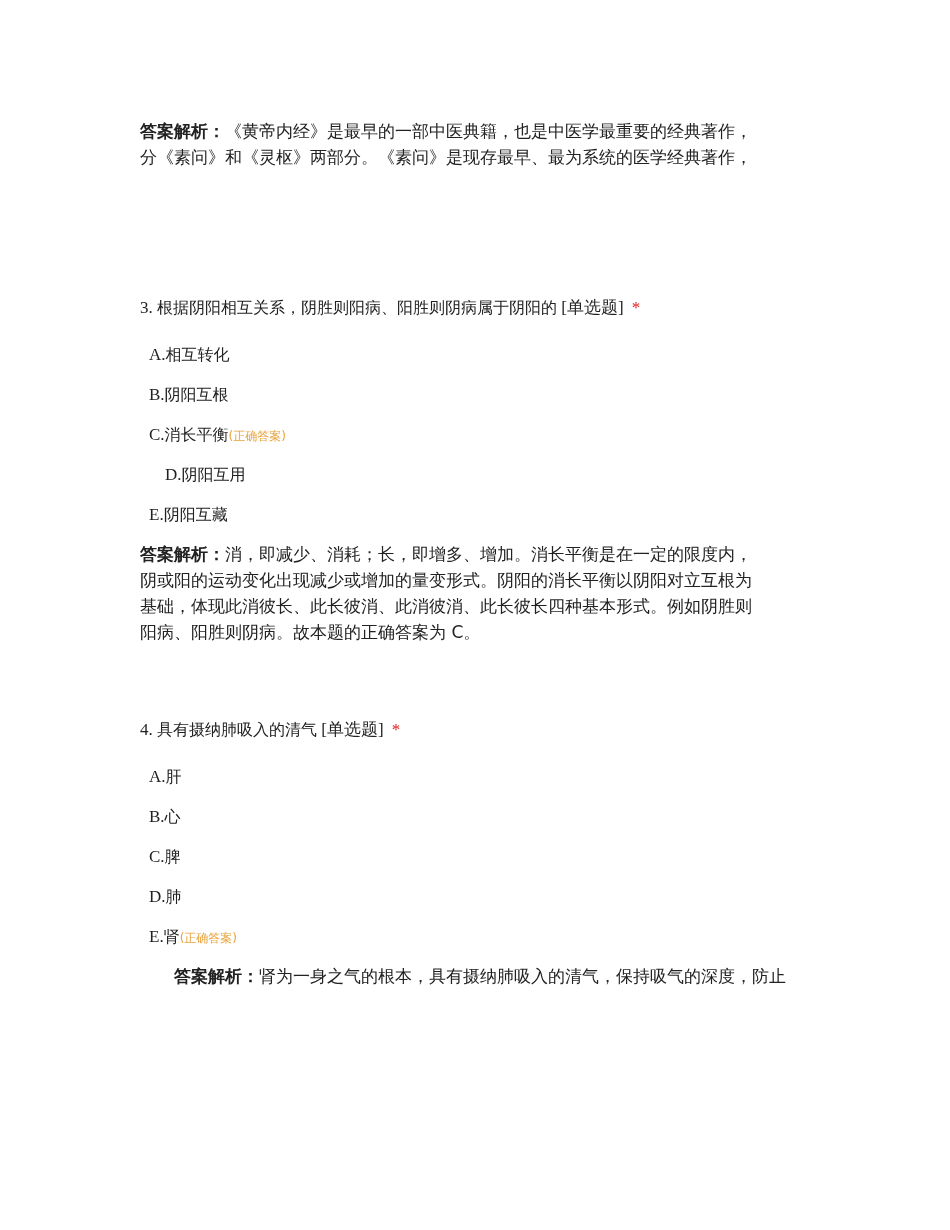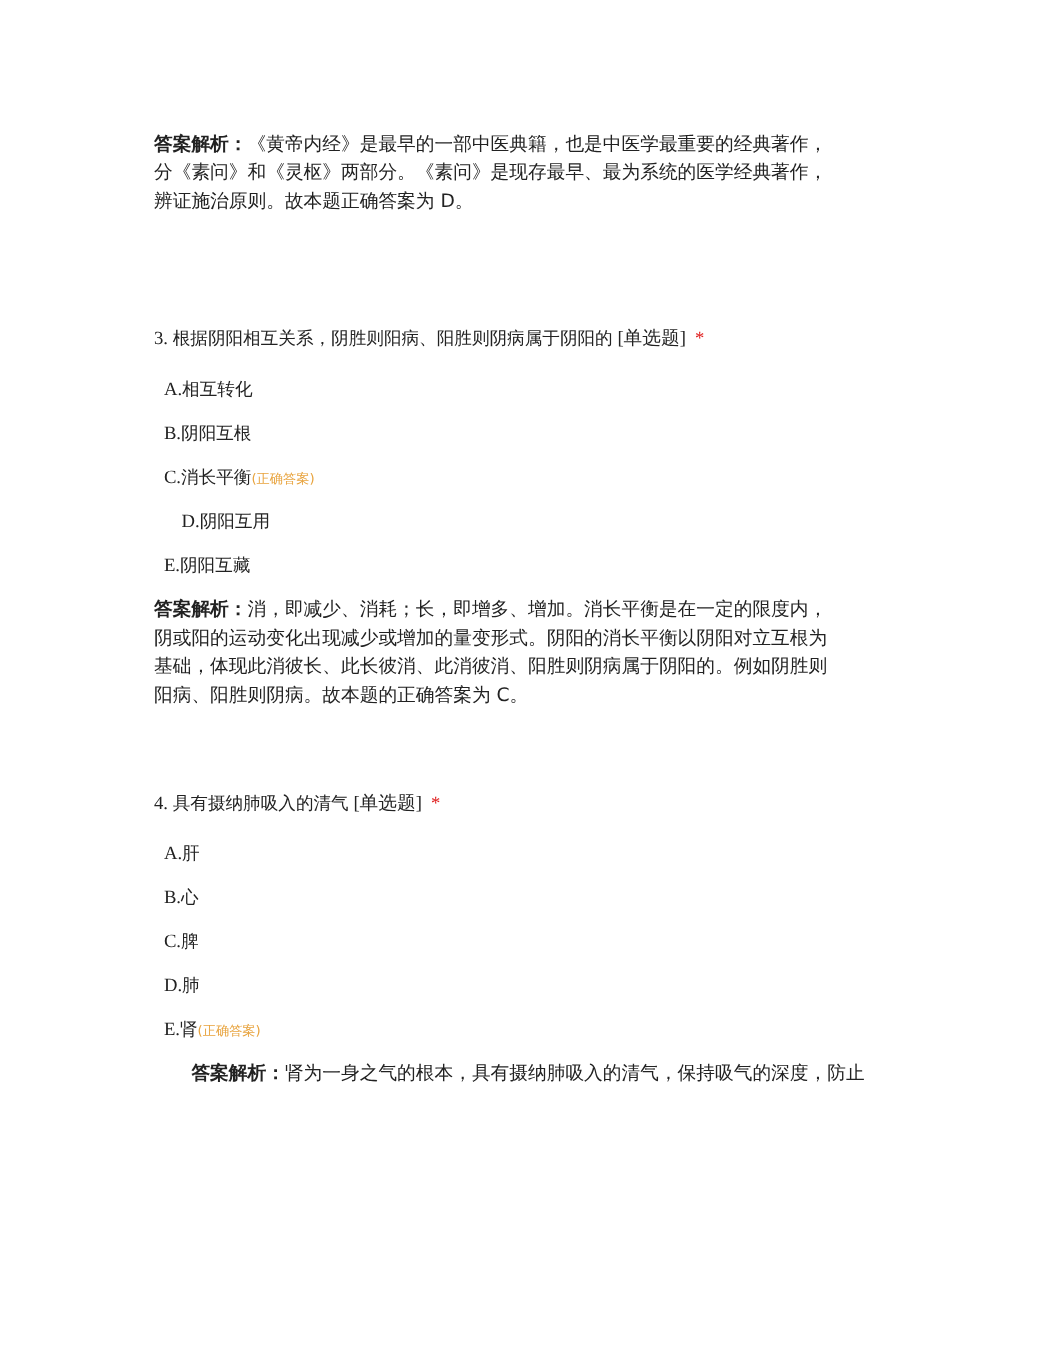--- a/index.html
+++ b/index.html
@@ -71,21 +71,20 @@
     }
   </style>
 </head>
 <body>
 
 <div class="page">
 
   <div class="analysis" style="top:118px;">
     <div><span class="label">答案解析：</span><span>《黄帝内经》是最早的一部中医典籍，也是中医学最重要的经典著作，</span></div>
     <div>分《素问》和《灵枢》两部分。《素问》是现存最早、最为系统的医学经典著作，</div>
-    <div>辨证施治原则。故本题正确答案为 D。</div>
   </div>
 
   <div class="question" style="top:296px;">
     <span class="qnum">3.</span>
     <span class="qtext">根据阴阳相互关系，阴胜则阳病、阳胜则阴病属于阴阳的</span>
     <span class="qtype-open">[单选题]</span>
     <span class="required">*</span>
   </div>
 
   <div class="option" style="top:342px;">
@@ -100,21 +99,21 @@
   <div class="option" style="top:462px;margin-left:16px;">
     <span class="letter">D.</span><span class="otext">阴阳互用</span><span class="correct"></span>
   </div>
   <div class="option" style="top:502px;">
     <span class="letter">E.</span><span class="otext">阴阳互藏</span><span class="correct"></span>
   </div>
 
   <div class="analysis" style="top:541px;">
     <div><span class="label">答案解析：</span><span>消，即减少、消耗；长，即增多、增加。消长平衡是在一定的限度内，</span></div>
     <div>阴或阳的运动变化出现减少或增加的量变形式。阴阳的消长平衡以阴阳对立互根为</div>
-    <div>基础，体现此消彼长、此长彼消、此消彼消、阳胜则阴病属于阴阳的。例如阴胜则</div>
+    <div>基础，体现此消彼长、此长彼消、此消彼消、此长彼长四种基本形式。例如阴胜则</div>
     <div>阳病、阳胜则阴病。故本题的正确答案为 C。</div>
   </div>
 
   <div class="question" style="top:718px;">
     <span class="qnum">4.</span>
     <span class="qtext">具有摄纳肺吸入的清气</span>
     <span class="qtype-open">[单选题]</span>
     <span class="required">*</span>
   </div>
 

